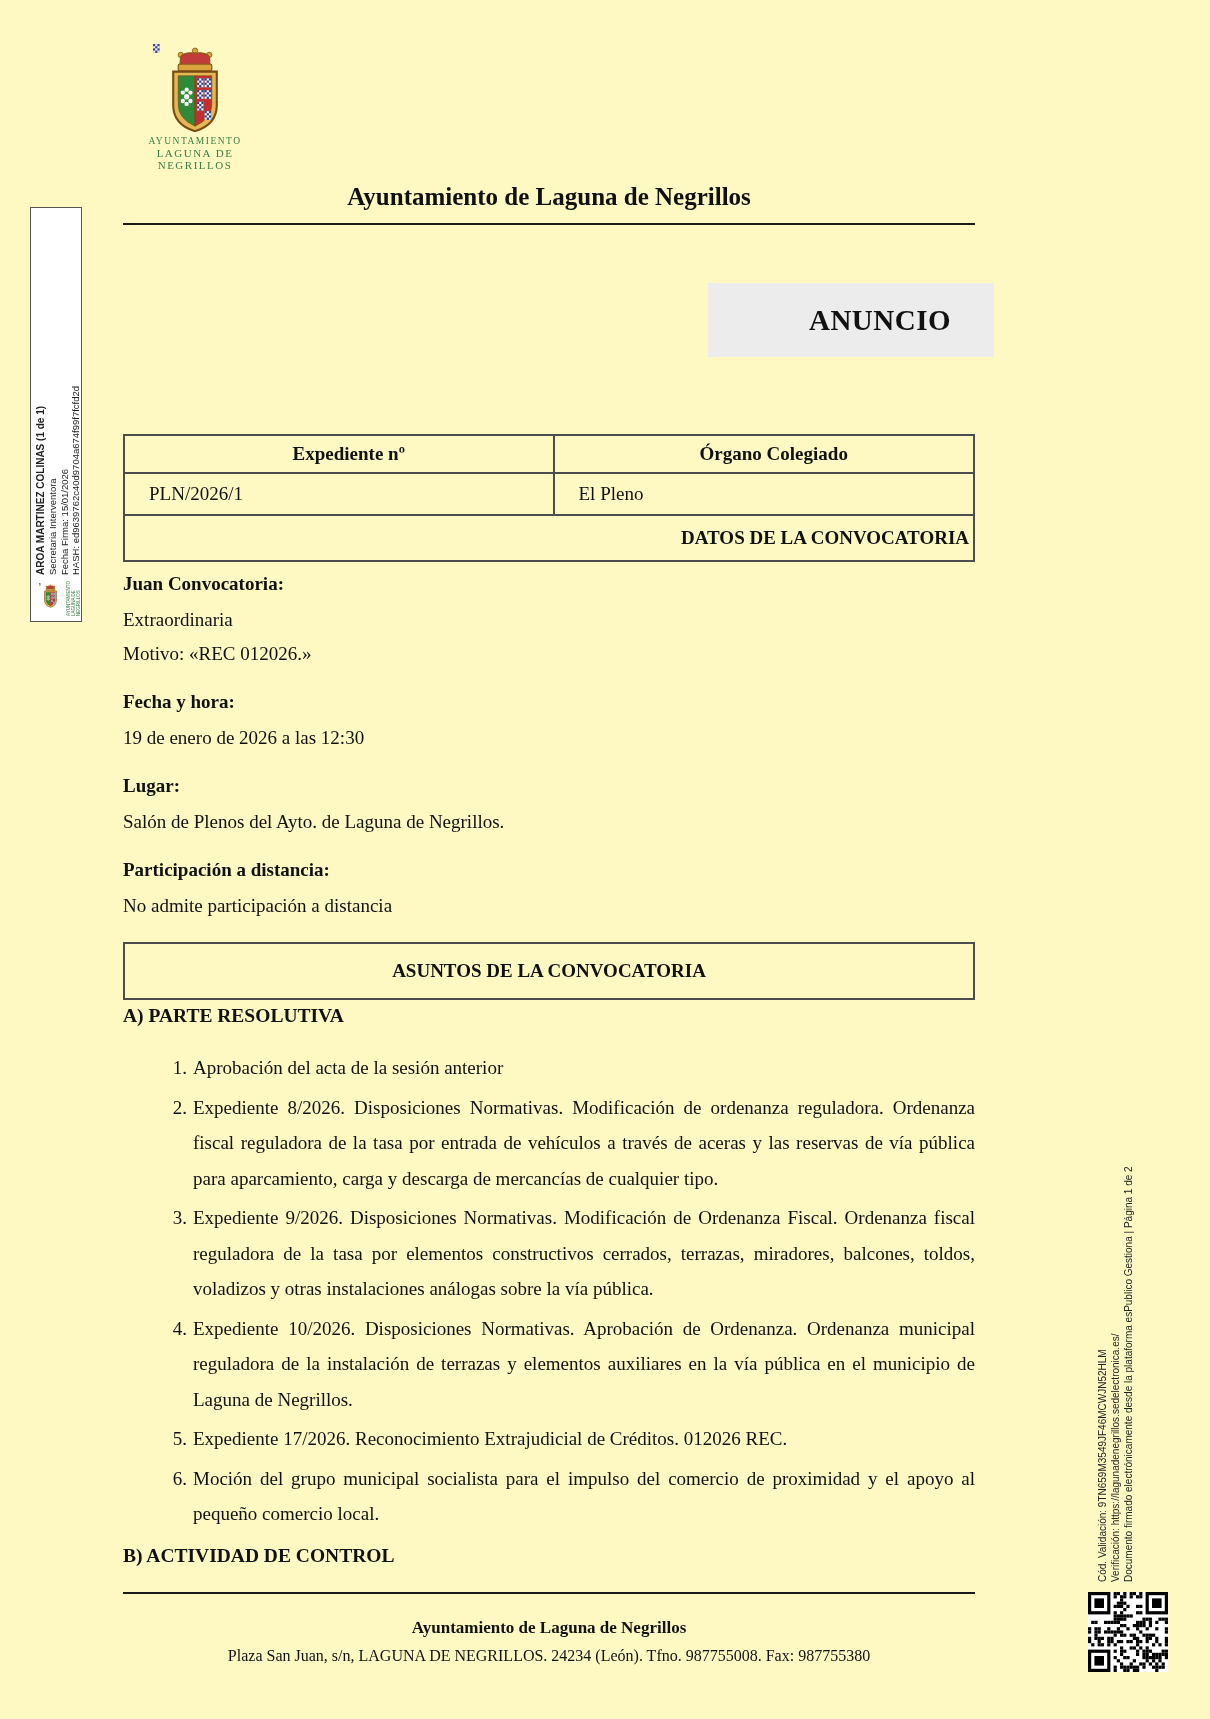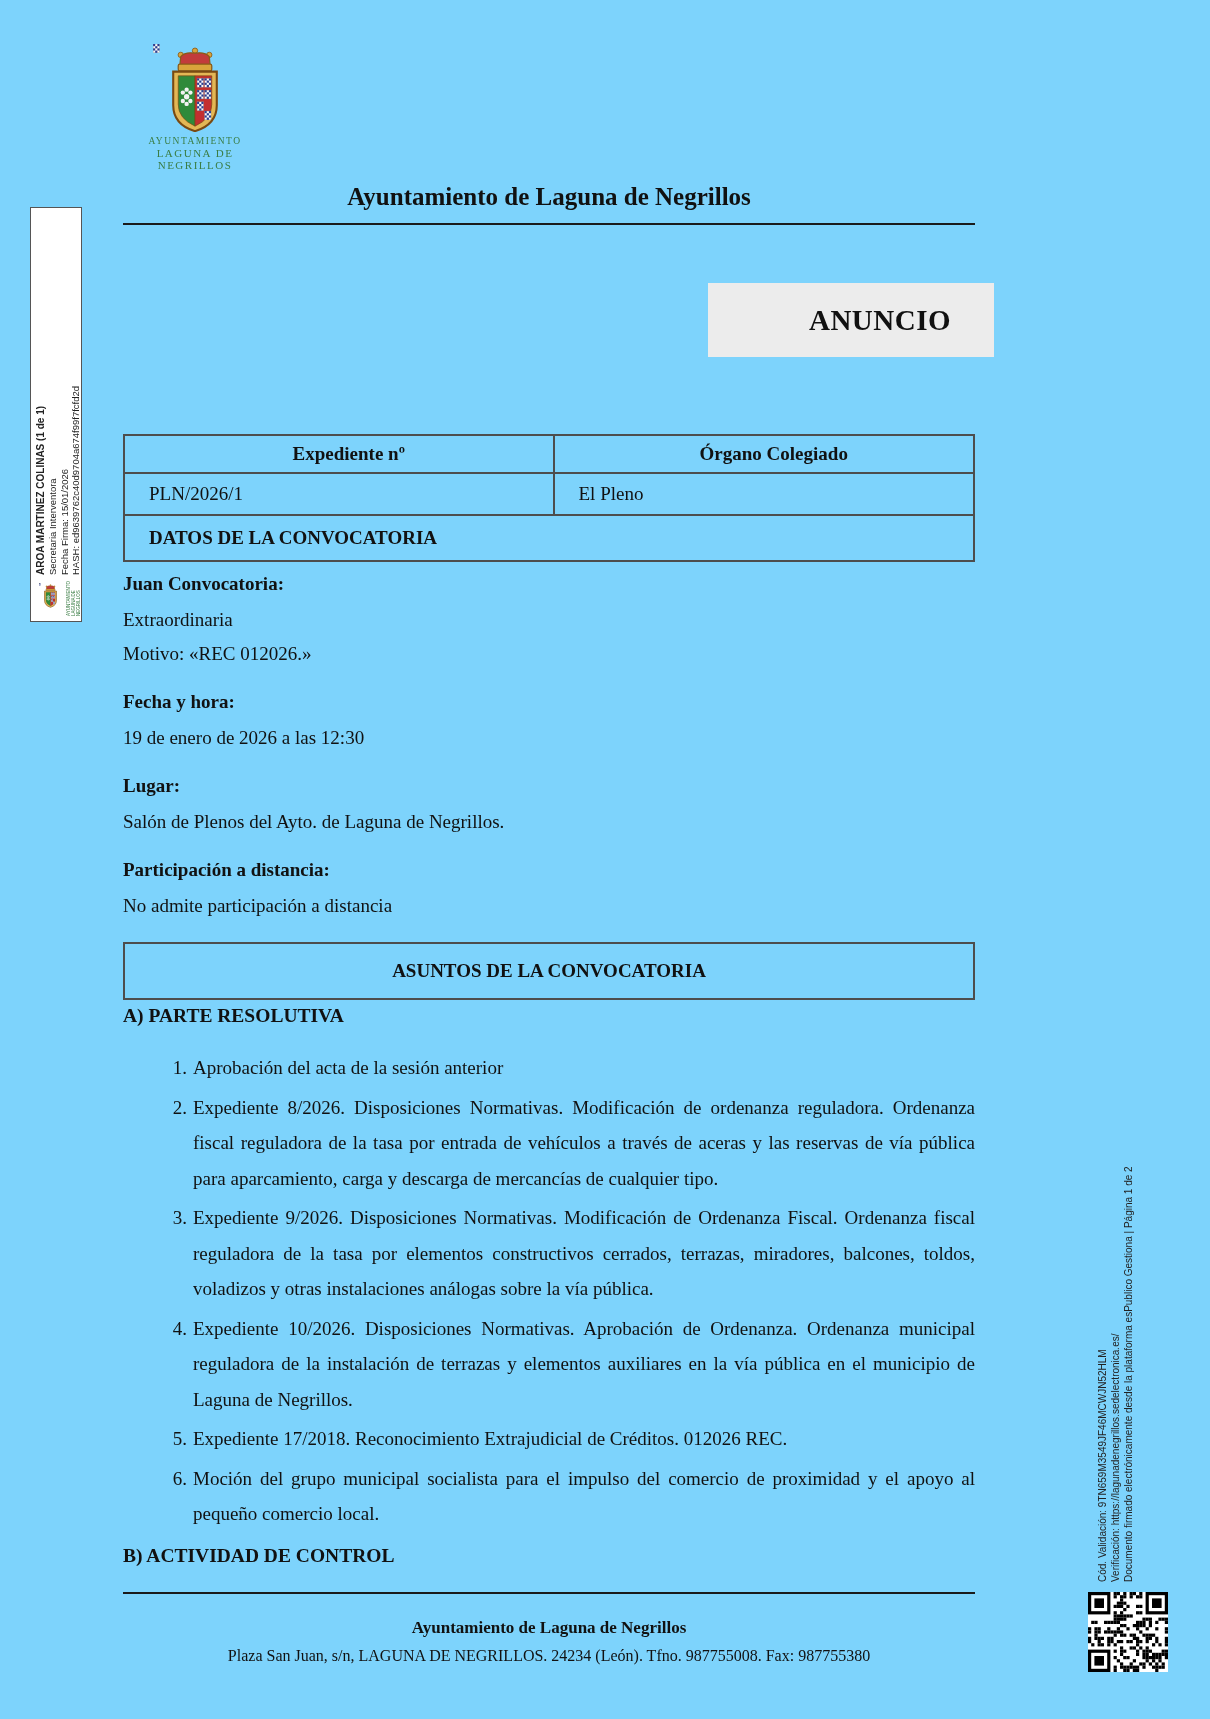--- a/index.html
+++ b/index.html
@@ -1,17 +1,17 @@
 <!DOCTYPE html>
 <html><head>
 <meta charset="utf-8">
 <style>
   html,body{margin:0;padding:0;background:#888;}
   .page{
-    position:relative; width:1210px; height:1719px; background:#7dd3fc;
+    position:relative; width:1210px; height:1719px; background:#fef9c3;
     margin:0 auto; overflow:hidden;
     font-family:"Liberation Serif","DejaVu Serif",serif; color:#111;
   }
   
   .logo-block{position:absolute; left:128px; top:44px; width:134px; text-align:center;}
   .logo-block svg{display:block; margin:0 auto;}
   .logo-org{color:#3a7d44; letter-spacing:1.5px; line-height:12px; margin-top:3px;}
   .logo-org .l1{font-size:9.5px;}
   .logo-org .l2{font-size:11px;}
   
@@ -24,21 +24,21 @@
     position:absolute; left:708px; top:283px; width:286px; height:74px;
     background:#ececec; line-height:74px; text-align:center; text-indent:58px;
     font-size:29px; font-weight:bold; letter-spacing:0.5px;
   }
   
   .content{position:absolute; left:123px; top:434px; width:852px; font-size:19px;}
   table.meta{width:100%; border-collapse:collapse; table-layout:fixed;}
   table.meta td{border:2px solid #4d4d4d; font-size:19px;padding-left:24px;}
   td.hdr{font-weight:bold; text-align:center; padding:7px 4px;}
   td.val{text-align:left; padding:9px 6px;}
-  td.sect{font-weight:bold; text-align:left; padding:11px 4px;}
+  td.sect{font-weight:bold; text-align:right; padding:11px 4px;}
   .p{line-height:24px; margin:0 0 10px 0;}
   .p.label{font-weight:bold; margin-bottom:12px;}
   .sect-gap{margin-top:24px;}
   .asuntos-box{
     margin-top:24px; border:2px solid #4d4d4d; text-align:center;
     font-weight:bold; padding:16px 4px;
   }
   .section-heading{margin-top:4px; font-weight:bold; font-size:19.5px; line-height:24px;}
   .agenda{margin-top:22px;}
   .agenda-item{position:relative; padding-left:70px; margin-bottom:4px;}
@@ -167,21 +167,21 @@
       <div class="agenda-item">
         <span class="agenda-num">3.</span>
         <div class="agenda-text">Expediente 9/2026. Disposiciones Normativas. Modificación de Ordenanza Fiscal. Ordenanza fiscal reguladora de la tasa por elementos constructivos cerrados, terrazas, miradores, balcones, toldos, voladizos y otras instalaciones análogas sobre la vía pública.</div>
       </div>
       <div class="agenda-item">
         <span class="agenda-num">4.</span>
         <div class="agenda-text">Expediente 10/2026. Disposiciones Normativas. Aprobación de Ordenanza. Ordenanza municipal reguladora de la instalación de terrazas y elementos auxiliares en la vía pública en el municipio de Laguna de Negrillos.</div>
       </div>
       <div class="agenda-item">
         <span class="agenda-num">5.</span>
-        <div class="agenda-text">Expediente 17/2018. Reconocimiento Extrajudicial de Créditos. 012026 REC.</div>
+        <div class="agenda-text">Expediente 17/2026. Reconocimiento Extrajudicial de Créditos. 012026 REC.</div>
       </div>
       <div class="agenda-item">
         <span class="agenda-num">6.</span>
         <div class="agenda-text">Moción del grupo municipal socialista para el impulso del comercio de proximidad y el apoyo al pequeño comercio local.</div>
       </div>
     </div>
 
     <div class="section-heading b">B) ACTIVIDAD DE CONTROL</div>
   </div>
 

